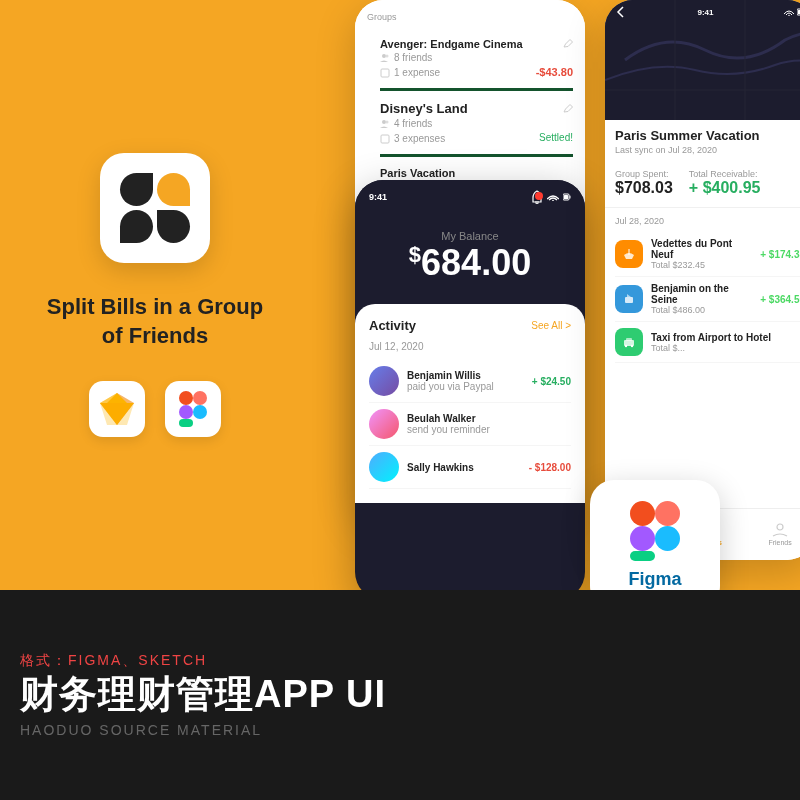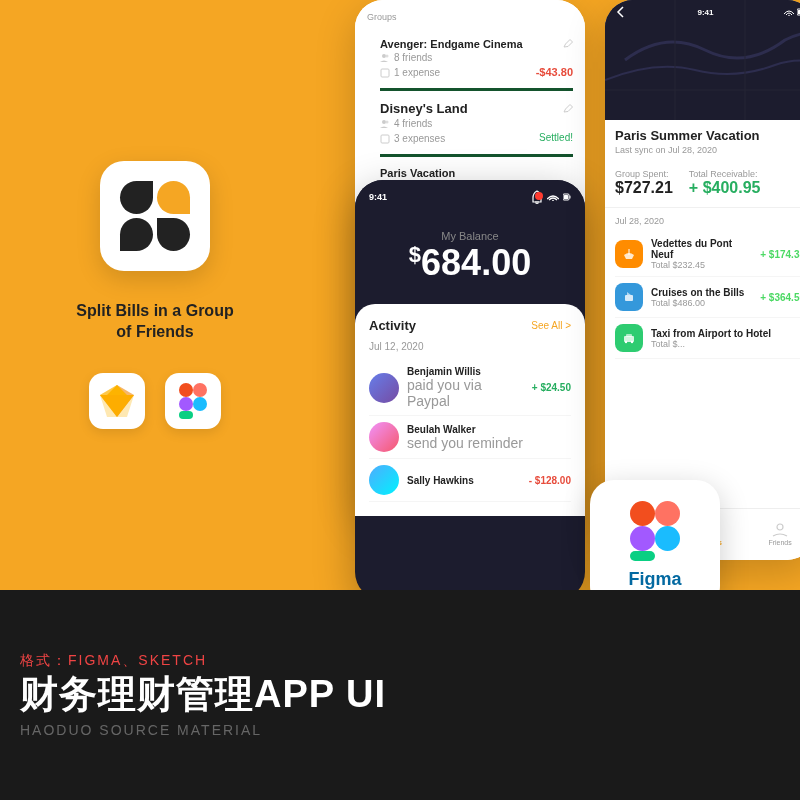--- a/index.html
+++ b/index.html
@@ -74,21 +74,21 @@
     .leaf {
       border-radius: 50% 50% 50% 0;
     }
     .leaf-tl { background: #222; border-radius: 50% 0 50% 50%; }
     .leaf-tr { background: #F5A623; border-radius: 50% 50% 0 50%; }
     .leaf-bl { background: #222; border-radius: 50% 50% 50% 0; }
     .leaf-br { background: #222; border-radius: 0 50% 50% 50%; }
 
     .tagline {
       text-align: center;
-      font-size: 16px;
+      font-size: 22px;
       font-weight: 600;
       color: #222;
       line-height: 1.3;
     }
 
     .tool-icons {
       display: flex;
       gap: 20px;
     }
 
@@ -279,21 +279,21 @@
       flex: 1;
     }
 
     .activity-name {
       font-size: 10px;
       font-weight: 600;
       color: #222;
     }
 
     .activity-desc {
-      font-size: 14px;
+      font-size: 10px;
       color: #999;
     }
 
     .activity-amount-pos {
       font-size: 10px;
       font-weight: 600;
       color: #27ae60;
     }
 
     .activity-amount-neg {
@@ -684,21 +684,21 @@
       </div>
 
       <div style="background:white; padding:8px 10px;">
         <div style="font-size:13px; font-weight:700; color:#222;">Paris Summer Vacation</div>
         <div style="font-size:9px; color:#999; margin-top:2px;">Last sync on Jul 28, 2020</div>
       </div>
 
       <div style="background:white; padding:6px 10px 10px; display:flex; gap:16px; border-bottom:1px solid #f0f0f0;">
         <div>
           <div style="font-size:9px; color:#999;">Group Spent:</div>
-          <div style="font-size:16px; font-weight:700; color:#222;">$727.21</div>
+          <div style="font-size:16px; font-weight:700; color:#222;">$708.03</div>
         </div>
         <div>
           <div style="font-size:9px; color:#999;">Total Receivable:</div>
           <div style="font-size:16px; font-weight:700; color:#27ae60;">+ $400.95</div>
         </div>
       </div>
 
       <div style="padding:8px 10px; background:white;">
         <div style="font-size:9px; color:#999; margin-bottom:6px;">Jul 28, 2020</div>
 
@@ -717,21 +717,21 @@
         </div>
 
         <div class="expense-item">
           <div class="expense-icon exp-blue">
             <svg width="14" height="14" viewBox="0 0 14 14">
                 <rect x="3" y="5" width="8" height="6" rx="1" fill="white" opacity="0.8"></rect>
                 <path d="M5,5 L5,2 L9,5" fill="white" opacity="0.6"></path>
               </svg>
           </div>
           <div class="expense-info">
-            <div class="expense-name">Cruises on the Bills</div>
+            <div class="expense-name">Benjamin on the Seine</div>
             <div class="expense-total">Total $486.00</div>
           </div>
           <span class="expense-amount">+ $364.50</span>
         </div>
 
         <div class="expense-item">
           <div class="expense-icon exp-green">
             <svg width="14" height="14" viewBox="0 0 14 14">
                 <rect x="2" y="5" width="10" height="6" rx="1" fill="white" opacity="0.8"></rect>
                 <rect x="4" y="3" width="6" height="3" rx="1" fill="white" opacity="0.6"></rect>

